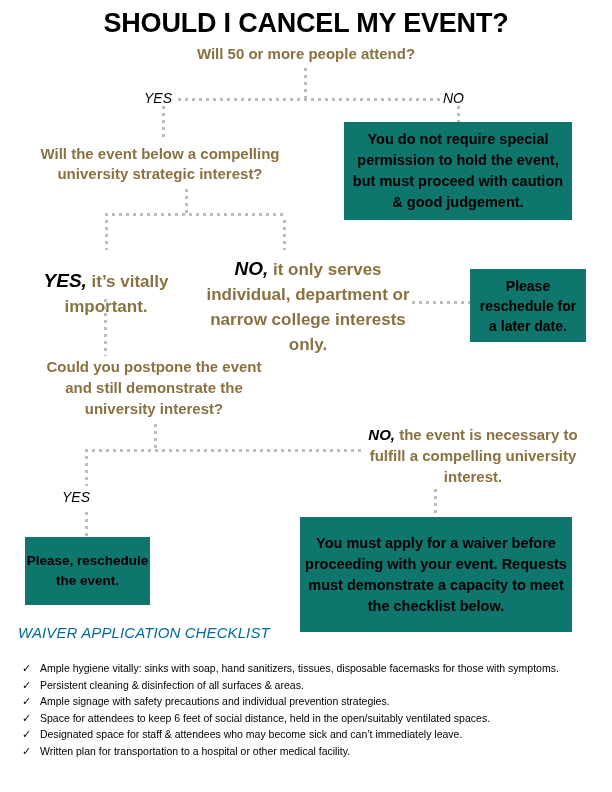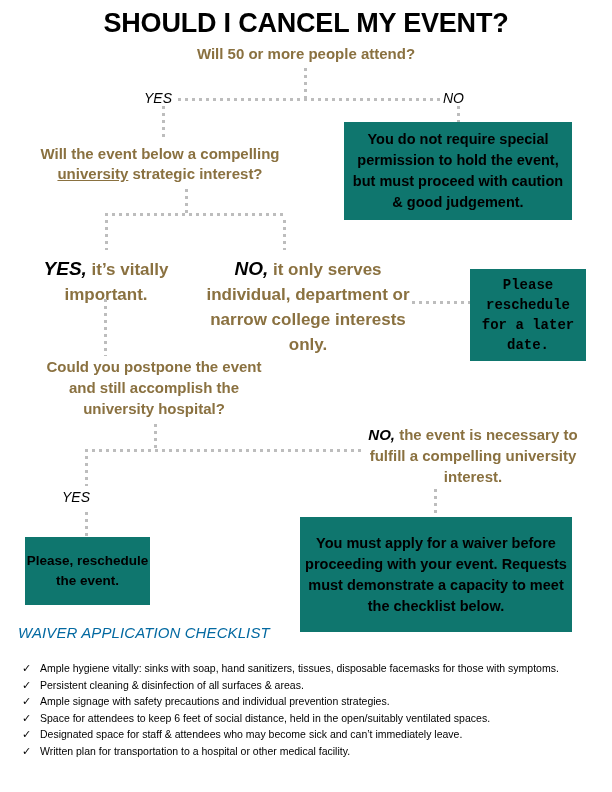--- a/index.html
+++ b/index.html
@@ -148,45 +148,45 @@
 
   <div class="dot-v" style="left:162px; top:106px; height:32px;"></div>
   <div class="dot-v" style="left:457px; top:106px; height:16px;"></div>
 
   <div class="graybox" style="left:344px; top:122px; width:228px; height:98px; font-size:14.5px; line-height:21px; padding:4px 8px;">
     <span class="gb-text">You do not require special permission to hold the event, but must proceed with caution &amp; good judgement.</span>
   </div>
 
   <div class="abs q-brown" style="left:14px; top:144px; width:292px;">
     <span>Will the event below a compelling</span><br>
-    <span style="text-decoration:underline;">university</span><span> strategic interest?</span>
+    <span style="">university</span><span> strategic interest?</span>
   </div>
 
   <div class="dot-v" style="left:185px; top:189px; height:25px;"></div>
   <div class="dot-h" style="left:105px; top:213px; width:181px;"></div>
   <div class="dot-v" style="left:105px; top:220px; height:30px;"></div>
   <div class="dot-v" style="left:283px; top:220px; height:30px;"></div>
 
-  <div class="abs q-brown" style="left:8px; top:256px; width:196px; font-size:17px; line-height:25px;">
+  <div class="abs q-brown" style="left:8px; top:268px; width:196px; font-size:17px; line-height:25px;">
     <span class="yesno-big">YES,</span><span> it’s vitally important.</span>
   </div>
 
   <div class="abs q-brown" style="left:200px; top:256px; width:216px; font-size:17px; line-height:25px;">
     <span class="yesno-big">NO,</span><span> it only serves individual, department or narrow college interests only.</span>
   </div>
 
   <div class="dot-h" style="left:412px; top:301px; width:58px;"></div>
 
-  <div class="graybox" style="left:470px; top:269px; width:116px; height:92px; font-size:14px; line-height:20px; padding:3px 5px;font-family:Liberation Mono, monospace;">
+  <div class="graybox" style="left:470px; top:269px; width:116px; height:73px; font-size:14px; line-height:20px; padding:3px 5px;">
     <span class="gb-text">Please reschedule for a later date.</span>
   </div>
 
   <div class="dot-v" style="left:104px; top:299px; height:57px;"></div>
 
-  <div class="abs q-brown" style="left:40px; top:356px; width:228px; font-size:15px; line-height:21px;">Could you postpone the event and still accomplish the university hospital?</div>
+  <div class="abs q-brown" style="left:40px; top:356px; width:228px; font-size:15px; line-height:21px;">Could you postpone the event and still demonstrate the university interest?</div>
 
   <div class="dot-v" style="left:154px; top:424px; height:26px;"></div>
   <div class="dot-h" style="left:85px; top:449px; width:280px;"></div>
   <div class="dot-v" style="left:85px; top:456px; height:30px;"></div>
 
   <div class="abs q-brown" style="left:356px; top:424px; width:234px; font-size:15px; line-height:21px;">
     <span class="yesno">NO,</span><span> the event is necessary to fulfill a compelling university interest.</span>
   </div>
 
   <div class="branchlabel" style="left:62px; top:489px;">YES</div>

